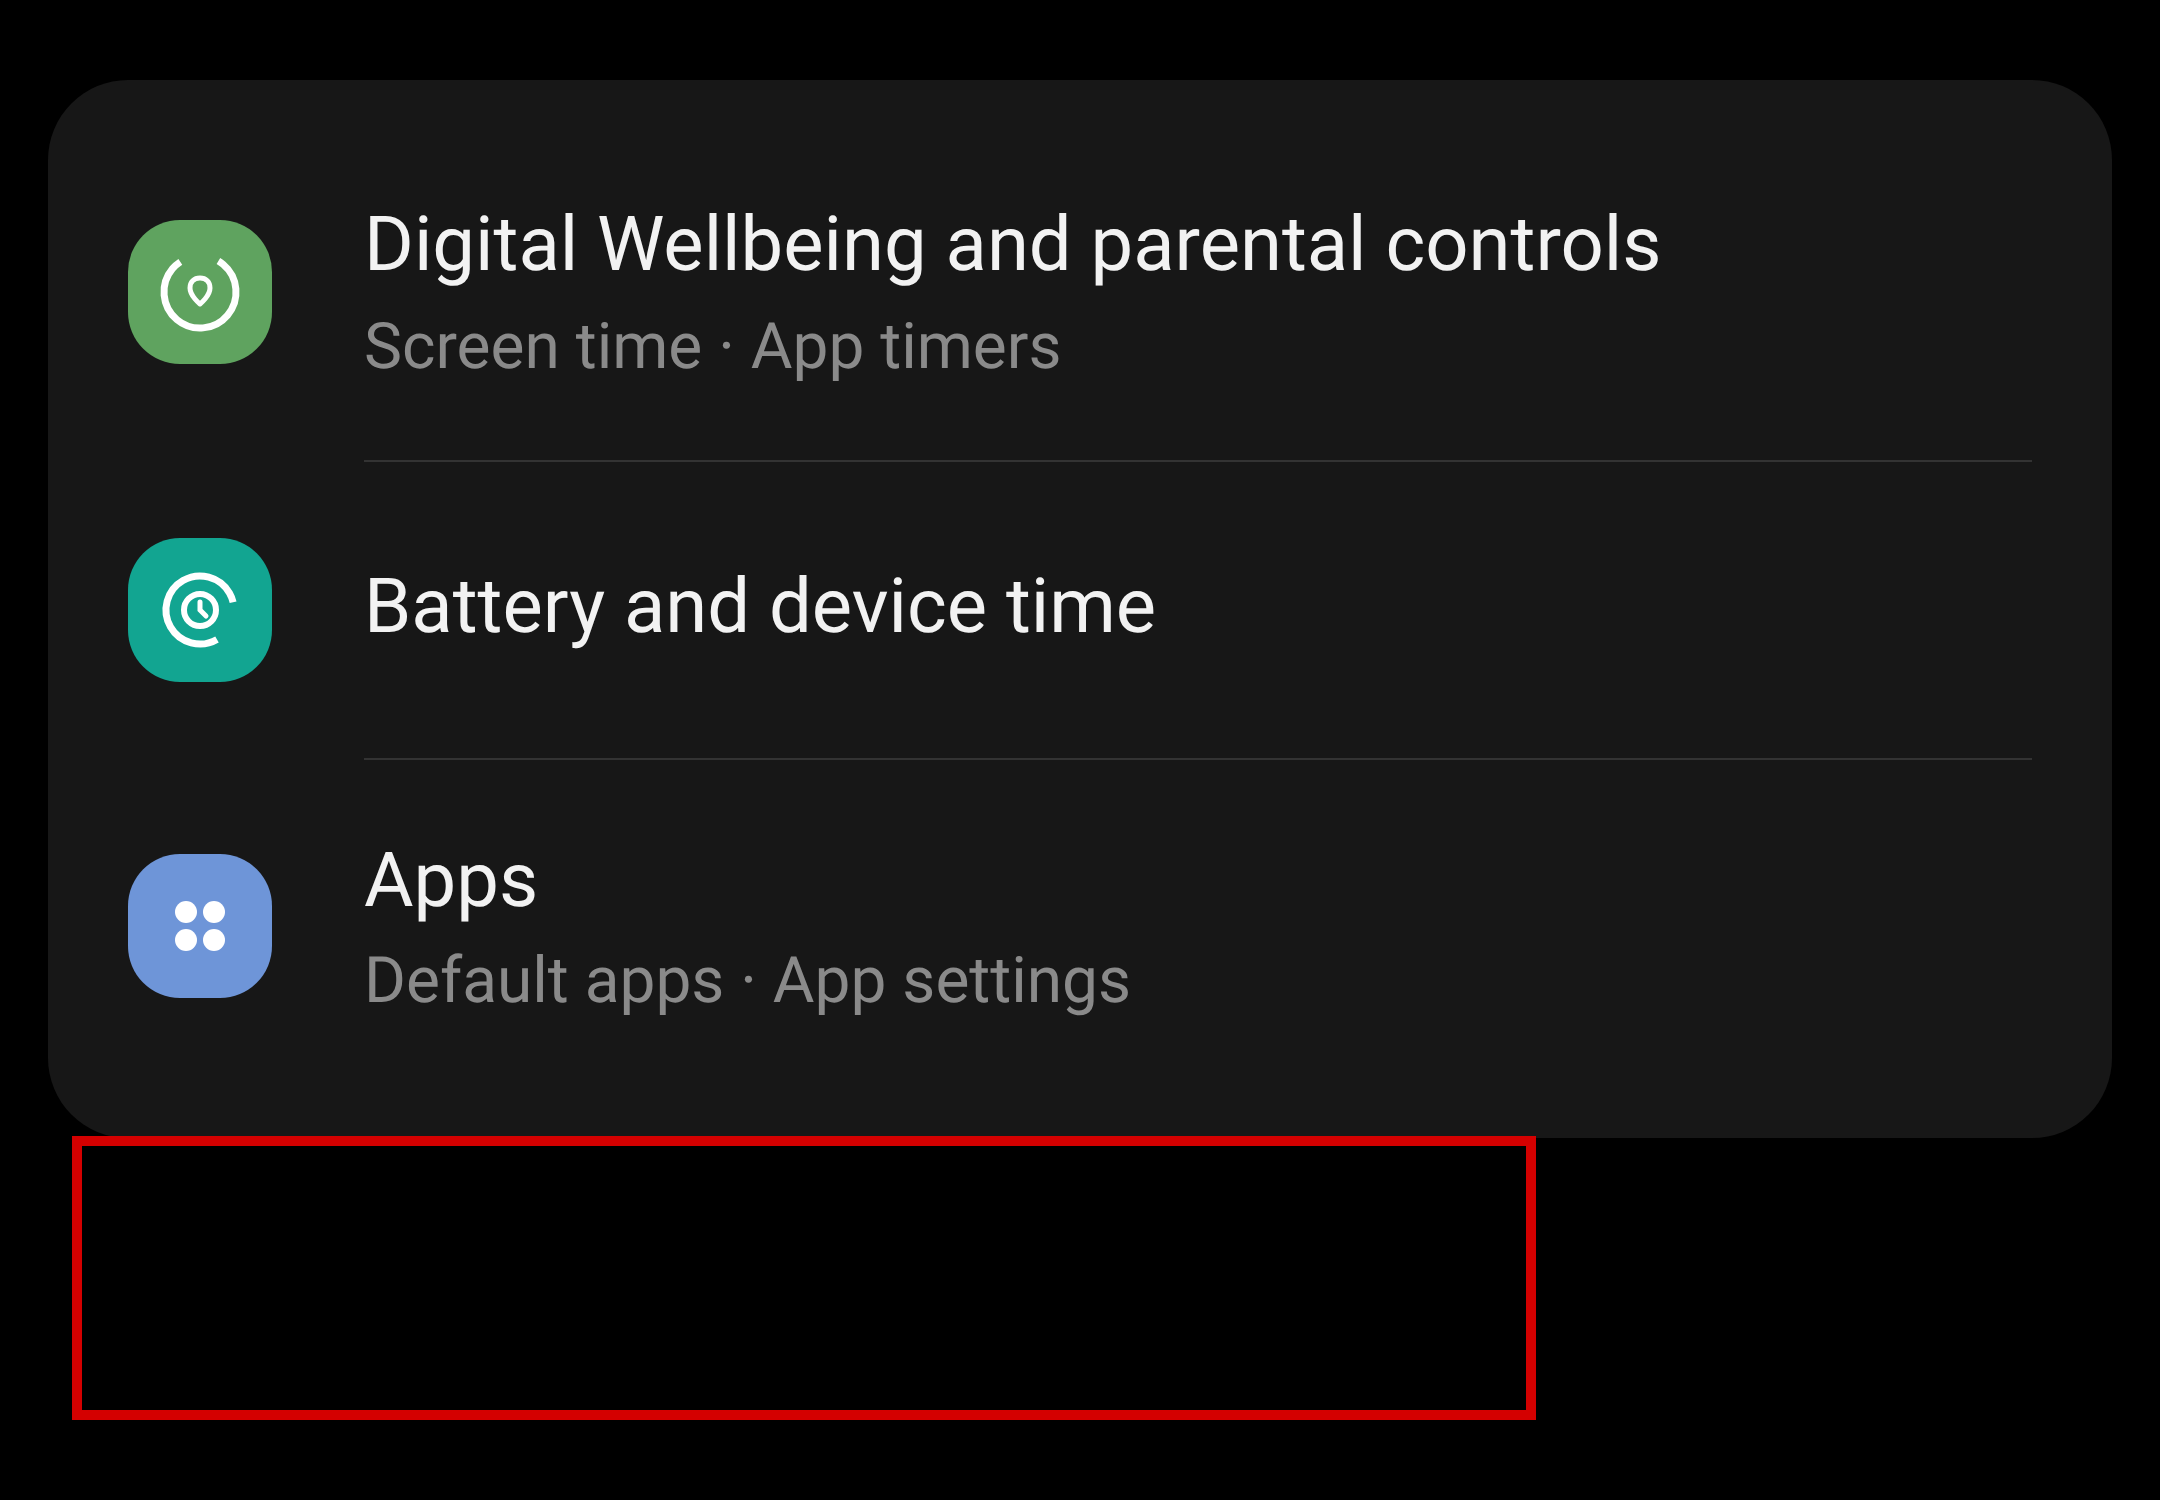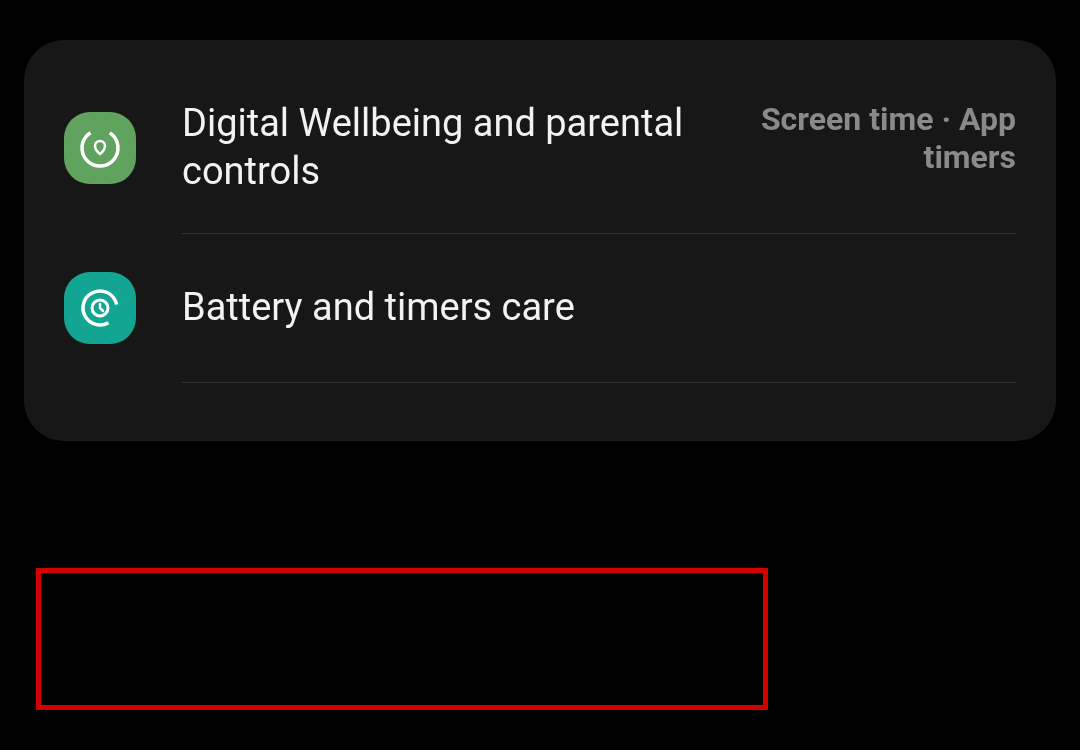--- a/index.html
+++ b/index.html
@@ -30,34 +30,33 @@
       align-items: center;
       justify-content: center;
       flex-shrink: 0;
       margin-right: 46px;
     }
     .icon-wrap.green { background: #5fa35f; }
     .icon-wrap.teal { background: #12a591; }
     .icon-wrap.blue { background: #6e95d8; }
     .text-col {
       display: flex;
-      flex-direction: row;
+      flex-direction: column;
       gap: 6px;
     }
     .title {
       color: #f2f2f2;
       font-size: 38px;
       font-weight: 400;
       line-height: 1.25;
     }
     .subtitle {
       color: #8a8a8a;
       font-size: 32px;
-      font-weight: 700;
-      text-align: right;
+      font-weight: 400;
     }
     .divider {
       height: 1px;
       background: #333;
       margin: 18px 40px 18px 158px;
     }
     .highlight-box {
       position: absolute;
       border: 5px solid #d40000;
       left: 36px;
@@ -92,23 +91,37 @@
 
     <div class="settings-item">
       <div class="icon-wrap teal">
         <svg width="48" height="48" viewBox="0 0 48 48">
           <circle cx="24" cy="24" r="17" fill="none" stroke="#fff" stroke-width="3.5" stroke-dasharray="85 22" transform="rotate(60 24 24)"></circle>
           <circle cx="24" cy="24" r="8" fill="none" stroke="#fff" stroke-width="3"></circle>
           <path d="M24 20 l0 4 l3 3" fill="none" stroke="#fff" stroke-width="2.5" stroke-linecap="round"></path>
         </svg>
       </div>
       <div class="text-col">
-        <div class="title">Battery and timers care</div>
+        <div class="title">Battery and device time</div>
       </div>
     </div>
 
     <div class="divider"></div>
 
+    <div class="settings-item">
+      <div class="icon-wrap blue">
+        <svg width="48" height="48" viewBox="0 0 48 48">
+          <circle cx="17" cy="17" r="5.5" fill="#fff"></circle>
+          <circle cx="31" cy="17" r="5.5" fill="#fff"></circle>
+          <circle cx="17" cy="31" r="5.5" fill="#fff"></circle>
+          <circle cx="31" cy="31" r="5.5" fill="#fff"></circle>
+        </svg>
+      </div>
+      <div class="text-col">
+        <div class="title">Apps</div>
+        <div class="subtitle">Default apps  ·  App settings</div>
+      </div>
+    </div>
 
   </div>
 
   <div class="highlight-box"></div>
 </div>
 
 </body></html>

